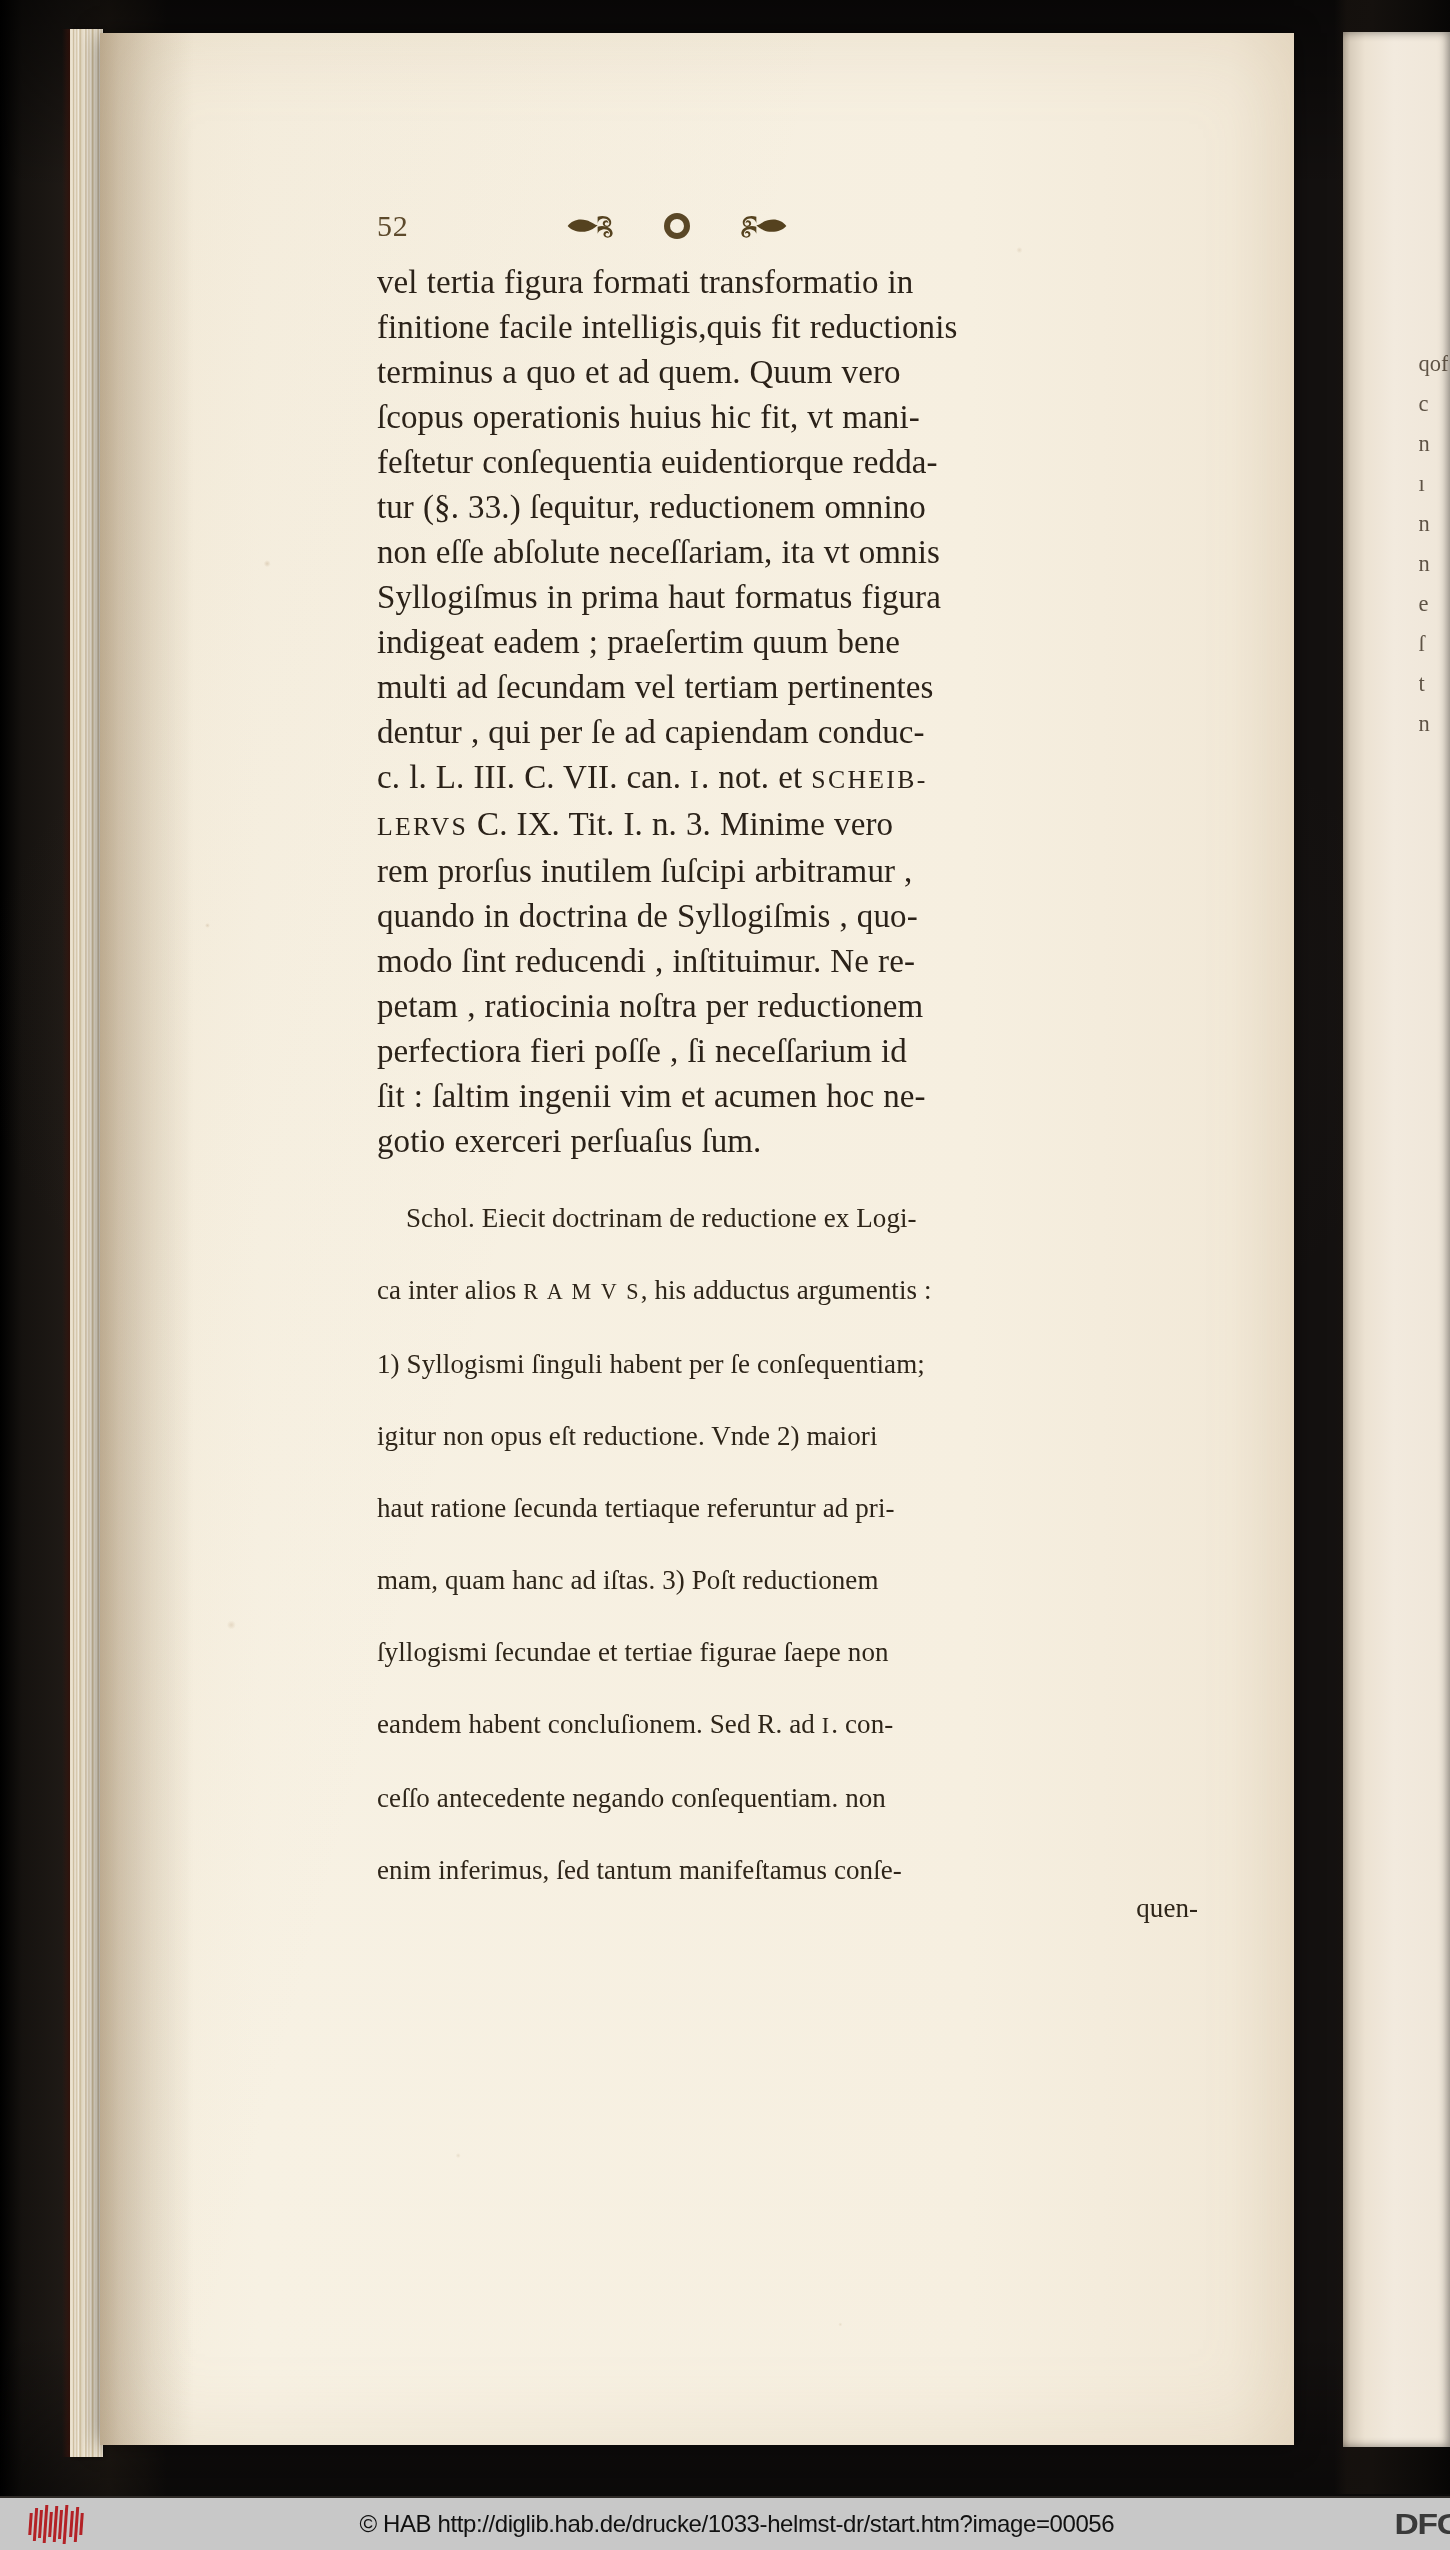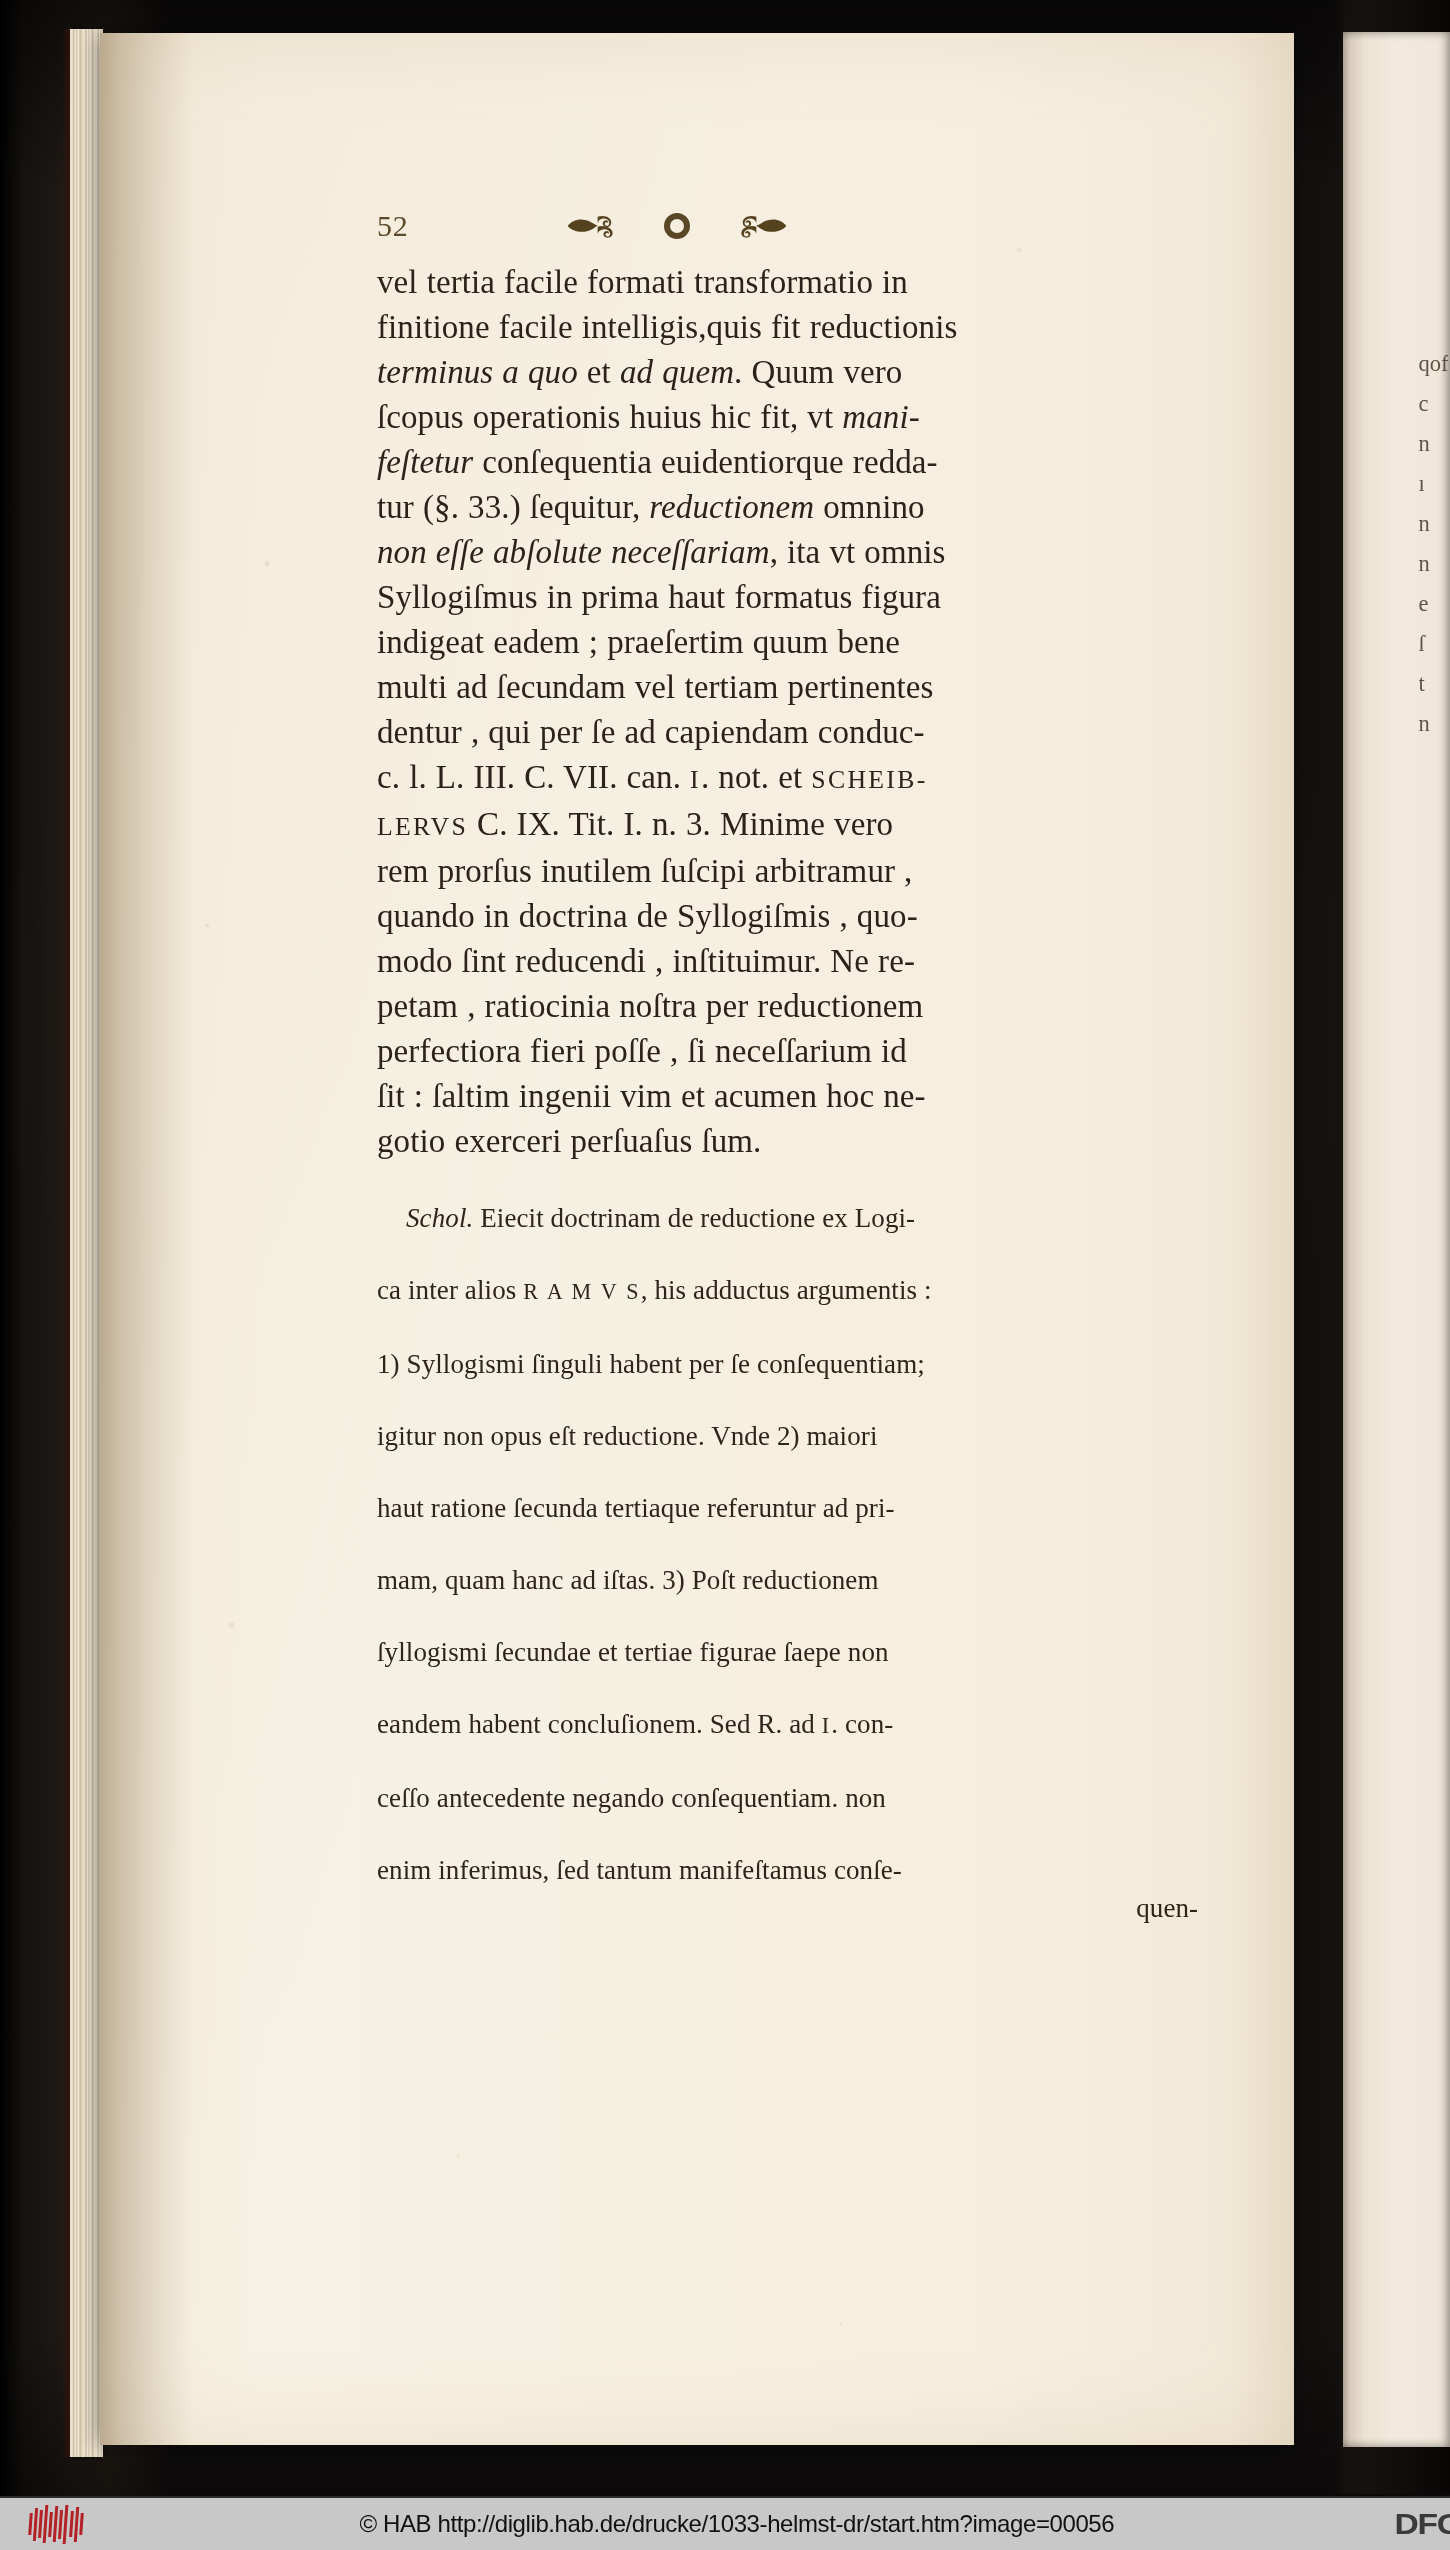--- a/index.html
+++ b/index.html
@@ -176,21 +176,21 @@
     text-align: justify;
     text-align-last: left;
     color: #2b2219;
     letter-spacing: 0.1px;
     word-spacing: 0.7px;
   }
   #body-paragraph .line {
     display: block;
     white-space: nowrap;
   }
-  .it { font-style: italic; }
+  .it { }
   .sc {
     font-size: 0.78em;
     letter-spacing: 0.09em;
   }
 
   
   #scholium {
     margin-top: 22px;
     font-size: 27px;
     line-height: 36px;
@@ -310,21 +310,21 @@
               <path d="M2 21 C8 13,18 10,28 13 C36 15,40 20,44 20 C40 24,34 28,26 29 C16 30,7 27,2 21 Z"></path>
               <path d="M44 8 C54 5,64 9,63 17 C62 23,55 24,52 20 C50 17,52 13,56 13 C58 13,59 15,59 17 C57 15,54 16,54 18 C54 21,58 22,60 19 C62 15,57 9,50 11 C46 12,44 15,44 18 Z"></path>
               <path d="M44 22 C54 19,66 24,65 32 C64 38,56 39,53 35 C51 32,53 28,57 28 C59 28,60 30,60 32 C58 30,55 31,55 33 C55 36,59 37,61 34 C63 30,58 24,51 26 C47 27,45 29,44 32 Z"></path>
             </g>
           </svg>
         </span>
       </div>
     </div>
 
     <div id="body-paragraph">
-        <span class="line"><span>vel tertia facile formati transformatio in</span></span>
+        <span class="line"><span>vel tertia figura formati transformatio in</span></span>
         <span class="line"><span>finitione facile intelligis,quis fit reductionis</span></span>
         <span class="line"><span class="it">terminus a quo</span><span> et </span><span class="it">ad quem</span><span>.   Quum vero</span></span>
         <span class="line"><span>ſcopus operationis huius hic fit, vt </span><span class="it">mani-</span></span>
         <span class="line"><span class="it">feſtetur</span><span> conſequentia euidentiorque redda-</span></span>
         <span class="line"><span>tur (§. 33.) ſequitur, </span><span class="it">reductionem</span><span> omnino</span></span>
         <span class="line"><span class="it">non eſſe abſolute neceſſariam</span><span>, ita vt omnis</span></span>
         <span class="line"><span>Syllogiſmus in prima haut formatus figura</span></span>
         <span class="line"><span>indigeat eadem ;   praeſertim quum bene</span></span>
         <span class="line"><span>multi ad ſecundam vel tertiam pertinentes</span></span>
         <span class="line"><span>dentur ,  qui per  ſe ad capiendam conduc-</span></span>

